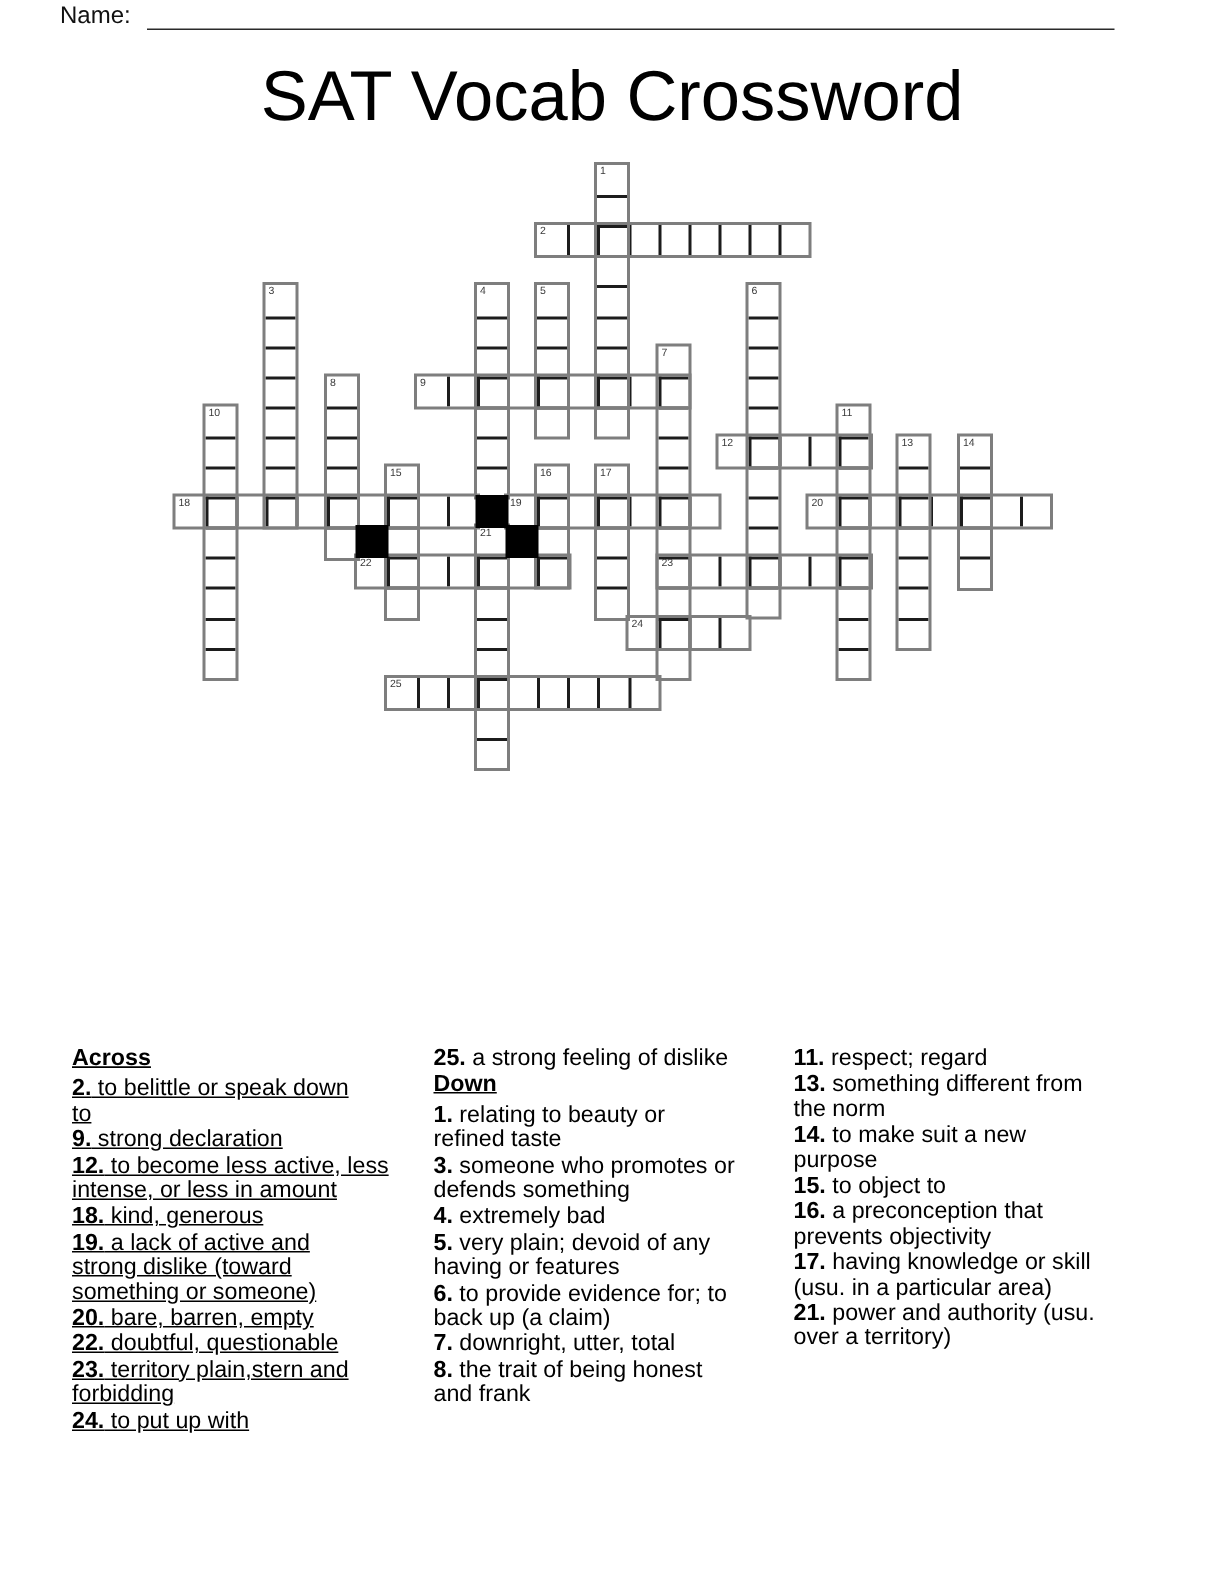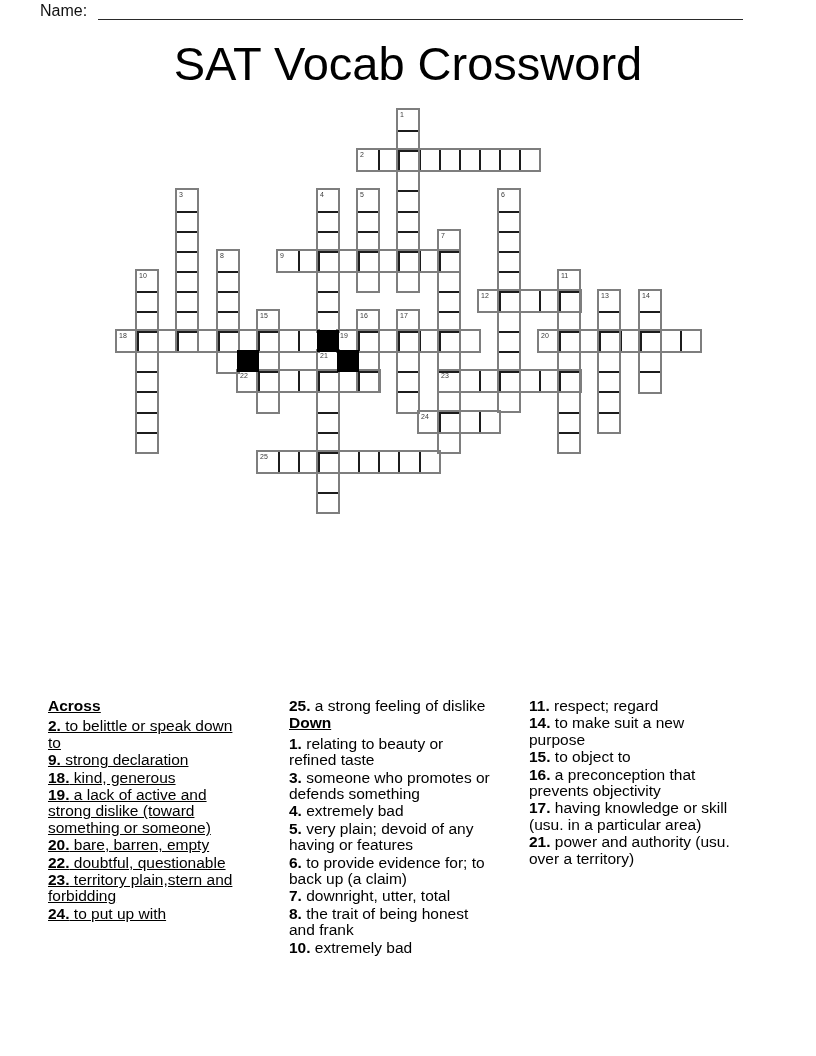--- a/index.html
+++ b/index.html
@@ -411,20 +411,22 @@
       <div class="blackcell" style="left: 120px; top: 240px; width: 22px; height: 22px;"></div>
       <div class="blackcell" style="left: 220px; top: 240px; width: 22px; height: 22px;"></div>
     </div>
 
   <div id="clues">
       <div class="clue-col" style="left: 48px; width: 240px; text-decoration: underline;">
         <div class="clue-hdr">Across</div>
         <div class="clue"><b>2.</b><span class="t"> to belittle or speak down
 to</span></div>
         <div class="clue"><b>9.</b><span class="t"> strong declaration</span></div>
+        <div class="clue"><b>12.</b><span class="t"> to become less active, less
+intense, or less in amount</span></div>
         <div class="clue"><b>18.</b><span class="t"> kind, generous</span></div>
         <div class="clue"><b>19.</b><span class="t"> a lack of active and
 strong dislike (toward
 something or someone)</span></div>
         <div class="clue"><b>20.</b><span class="t"> bare, barren, empty</span></div>
         <div class="clue"><b>22.</b><span class="t"> doubtful, questionable</span></div>
         <div class="clue"><b>23.</b><span class="t"> territory plain,stern and
 forbidding</span></div>
         <div class="clue"><b>24.</b><span class="t"> to put up with</span></div>
       </div>
@@ -436,24 +438,25 @@
         <div class="clue"><b>3.</b><span class="t"> someone who promotes or
 defends something</span></div>
         <div class="clue"><b>4.</b><span class="t"> extremely bad</span></div>
         <div class="clue"><b>5.</b><span class="t"> very plain; devoid of any
 having or features</span></div>
         <div class="clue"><b>6.</b><span class="t"> to provide evidence for; to
 back up (a claim)</span></div>
         <div class="clue"><b>7.</b><span class="t"> downright, utter, total</span></div>
         <div class="clue"><b>8.</b><span class="t"> the trait of being honest
 and frank</span></div>
-        <div class="clue"><b>10.</b><span class="t"> extremely bad</span></div>
       </div>
       <div class="clue-col" style="left: 529px; width: 250px;">
         <div class="clue"><b>11.</b><span class="t"> respect; regard</span></div>
+        <div class="clue"><b>13.</b><span class="t"> something different from
+the norm</span></div>
         <div class="clue"><b>14.</b><span class="t"> to make suit a new
 purpose</span></div>
         <div class="clue"><b>15.</b><span class="t"> to object to</span></div>
         <div class="clue"><b>16.</b><span class="t"> a preconception that
 prevents objectivity</span></div>
         <div class="clue"><b>17.</b><span class="t"> having knowledge or skill
 (usu. in a particular area)</span></div>
         <div class="clue"><b>21.</b><span class="t"> power and authority (usu.
 over a territory)</span></div>
       </div>

